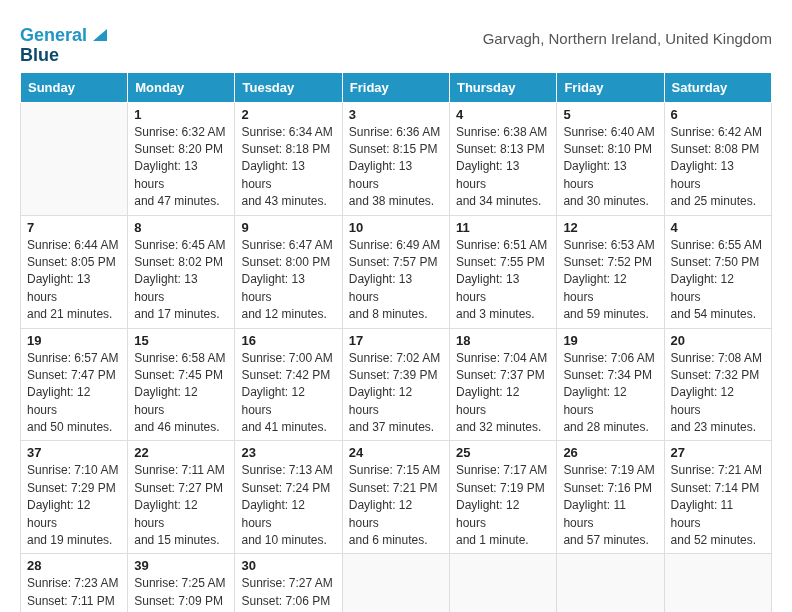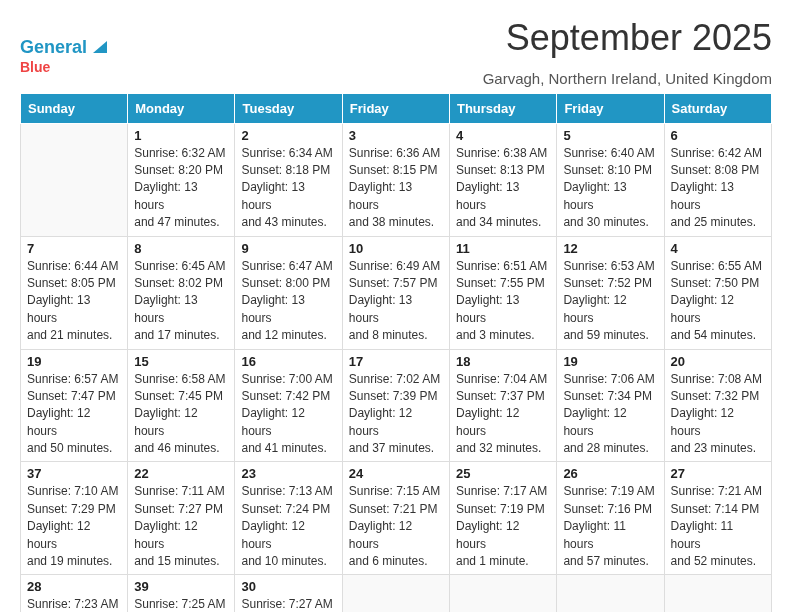--- a/index.html
+++ b/index.html
@@ -18,21 +18,21 @@
     }
     .header {
       display: flex;
       align-items: flex-start;
       justify-content: space-between;
       margin-bottom: 6px;
     }
     .logo {
       display: flex;
       align-items: center;
-      margin-top: 20px;
+      margin-top: 8px;
     }
     .logo-text {
       font-size: 18px;
       font-weight: bold;
       color: #333;
       line-height: 1.1;
     }
     .logo-text span {
       color: #2196c4;
     }
@@ -99,26 +99,25 @@
         <div style="display:flex;align-items:center;">
           <span class="logo-text">
             <span>General</span>
           </span>
 
           <svg width="22" height="22" viewBox="0 0 22 22" style="margin-left:2px;margin-top:-4px;">
             <polygon points="4,18 18,6 18,18" fill="#2196c4"></polygon>
           </svg>
         </div>
         <div>
-          <span class="logo-text" style="color:#ef4444;font-size:14px;font-weight:bold;">Blue</span>
+          <span class="logo-text" style="color:#0c4a6e;font-size:18px;font-weight:bold;">Blue</span>
         </div>
       </div>
     </div>
     <div class="title-block">
-      <div class="month-title">September 2025</div>
       <div class="location">Garvagh, Northern Ireland, United Kingdom</div>
     </div>
   </div>
 
   <table class="calendar">
     <thead>
       <tr>
       <th>Sunday</th>
           <th>Monday</th>
           <th>Tuesday</th>

